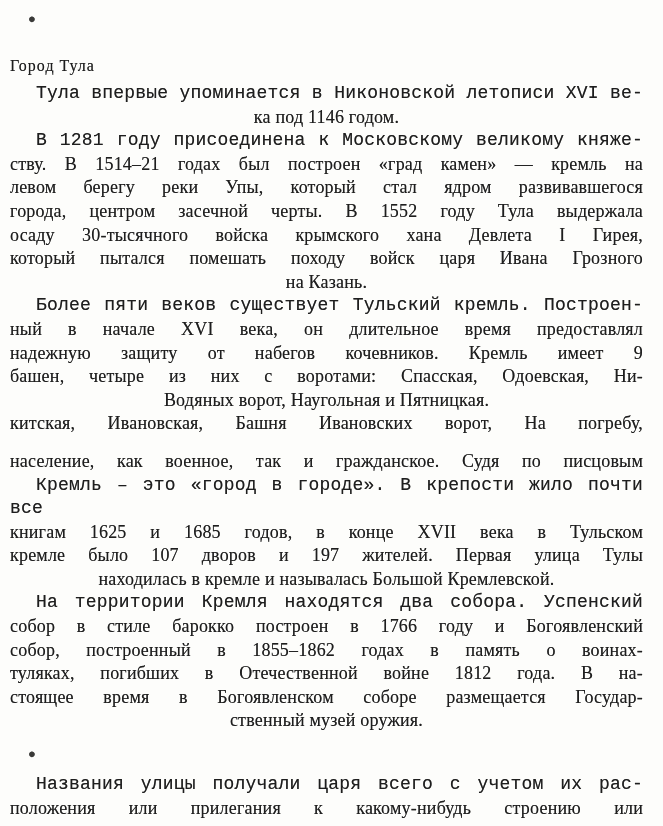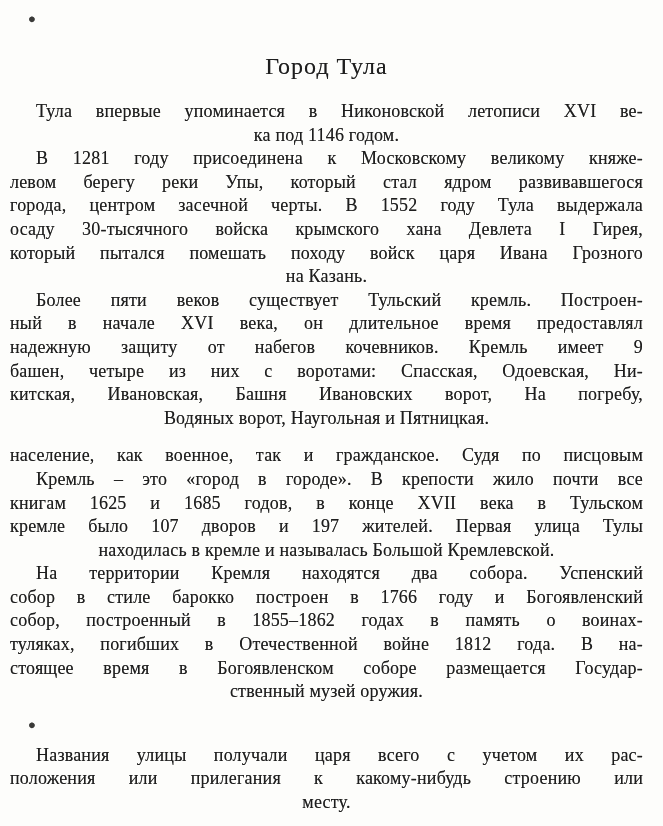--- a/index.html
+++ b/index.html
@@ -33,67 +33,68 @@
   .heading .bullet {
     font-style: normal;
     font-size: 13px;
     color: #3a3a38;
     margin: 0 16px 0 18px;
     position: relative;
     top: -2px;
   }
   .heading-discuss { margin-top: 8px; }
   .doc-title {
-    text-align: center;
-    font-size: 24px;
+    text-align: left;
+    font-size: 16px;
     letter-spacing: 1px;
     margin-top: 16px;
-    margin-bottom: 20px;
+    margin-bottom: 2px;
     line-height: 28px;
   }
   .para { margin: 0; }
   .para-gap { margin-top: 14px; }
   .para-after-heading { margin-top: 2px; }
   .ln { min-height: 23.6px; }
   .ln-j { text-align: justify; text-align-last: justify; }
   .ln-l { text-align: center; }
-  .ln-first { text-indent: 26px; }
+  .ln-first { text-indent: 26px; font-family: Liberation Mono, monospace; }
 </style>
 </head>
 <body>
 
 <div class="page">
 
   <div class="heading">
     <span class="bullet">●</span>
   </div>
 
   <div class="doc-title">Город Тула</div>
 
   <div class="para">
       <div class="ln ln-j ln-first">Тула впервые упоминается в Никоновской летописи XVI ве-</div>
       <div class="ln ln-l">ка под 1146 годом.</div>
     </div>
 
   <div class="para">
       <div class="ln ln-j ln-first">В 1281 году присоединена к Московскому великому княже-</div>
+      <div class="ln ln-j">ству. В 1514–21 годах был построен «град камен» — кремль на</div>
       <div class="ln ln-j">левом берегу реки Упы, который стал ядром развивавшегося</div>
       <div class="ln ln-j">города, центром засечной черты. В 1552 году Тула выдержала</div>
       <div class="ln ln-j">осаду 30-тысячного войска крымского хана Девлета I Гирея,</div>
       <div class="ln ln-j">который пытался помешать походу войск царя Ивана Грозного</div>
       <div class="ln ln-l">на Казань.</div>
     </div>
 
   <div class="para">
       <div class="ln ln-j ln-first">Более пяти веков существует Тульский кремль. Построен-</div>
       <div class="ln ln-j">ный в начале XVI века, он длительное время предоставлял</div>
       <div class="ln ln-j">надежную защиту от набегов кочевников. Кремль имеет 9</div>
       <div class="ln ln-j">башен, четыре из них с воротами: Спасская, Одоевская, Ни-</div>
+      <div class="ln ln-l">Водяных ворот, Наугольная и Пятницкая.</div>
       <div class="ln ln-j">китская, Ивановская, Башня Ивановских ворот, На погребу,</div>
-      <div class="ln ln-l">Водяных ворот, Наугольная и Пятницкая.</div>
     </div>
 
   <div class="para para-gap">
       <div class="ln ln-j">население, как военное, так и гражданское. Судя по писцовым</div>
       <div class="ln ln-j ln-first">Кремль – это «город в городе». В крепости жило почти все</div>
       <div class="ln ln-j">книгам 1625 и 1685 годов, в конце XVII века в Тульском</div>
       <div class="ln ln-j">кремле было 107 дворов и 197 жителей. Первая улица Тулы</div>
       <div class="ln ln-l">находилась в кремле и называлась Большой Кремлевской.</div>
     </div>
 

